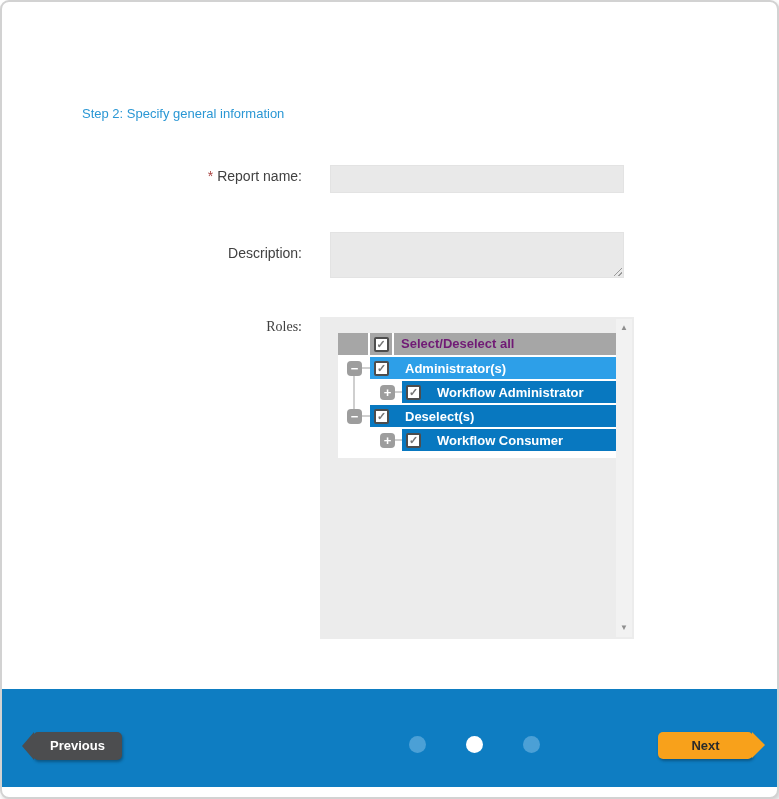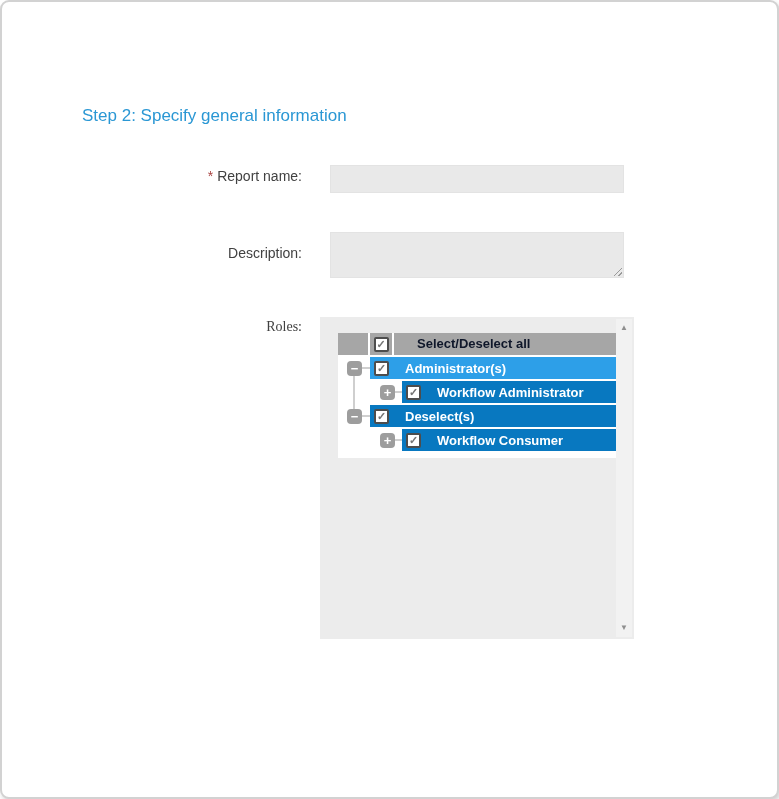--- a/index.html
+++ b/index.html
@@ -16,21 +16,21 @@
     box-shadow:2px 3px 5px rgba(0,0,0,0.18);
   }
 
   .title {
     position:absolute; left:14px; top:10px;
     font-size:30px; font-weight:300; letter-spacing:-0.5px;
     color:#2a8dd4;
   }
   .step-heading {
     position:absolute; left:80px; top:104px;
-    font-size:17px; font-weight:400;
+    font-size:13px; font-weight:400;
     color:#2a97d4;
   }
 
   .field-label {
     position:absolute; left:60px; width:240px;
     text-align:right; font-size:14px; color:#414141;
   }
   .lbl-report { top:166px; }
   .lbl-desc   { top:243px; }
   .lbl-roles  { top:317px;font-family:Liberation Serif, serif; }
@@ -72,21 +72,21 @@
   .tree-canvas {
     position:absolute; left:18px; top:16px; width:278px;
     background:#ffffff; padding-bottom:5px;
   }
   .trow { display:flex; height:22px; margin-bottom:2px; position:relative; }
   .trow:last-child { margin-bottom:0; }
 
   .hcell { background:#a6a6a6; height:22px; }
   .hcell-blank { width:30px; margin-right:2px; }
   .hcell-check { width:22px; margin-right:2px; display:flex; align-items:center; justify-content:center; }
-  .hcell-text { flex:1; color:#0f172a; font-size:13px; font-weight:600; line-height:22px; padding-left:23px; }
+  .hcell-text { flex:1; color:#701a75; font-size:13px; font-weight:600; line-height:22px; padding-left:7px; }
 
   .spacer0 { width:32px; }
   .spacer1 { width:64px; }
   .rowbar {
     flex:1; display:flex; align-items:center; padding-left:4px;
     color:#ffffff; font-size:13px; font-weight:600;
   }
   .bar-light { background:#2d9fe8; }
   .bar-dark  { background:#0878c0; }
   .rowbar .cb { margin-right:16px; }
@@ -230,14 +230,21 @@
       <div class="tree-line" style="left:57px; top:58px; width:7px; height:2px;"></div>
       <div class="tree-line" style="left:57px; top:106px; width:7px; height:2px;"></div>
     </div>
 
     <div class="roles-scrollbar">
       <span class="scroll-arrow">▲</span>
       <span class="scroll-arrow">▼</span>
     </div>
   </div>
 
+  <div class="footer">
+    <div class="btn btn-prev">Previous</div>
+    <span class="dot dot-1"></span>
+    <span class="dot dot-2 active"></span>
+    <span class="dot dot-3"></span>
+    <div class="btn btn-next">Next</div>
+  </div>
 
 </div>
 
 </body></html>

